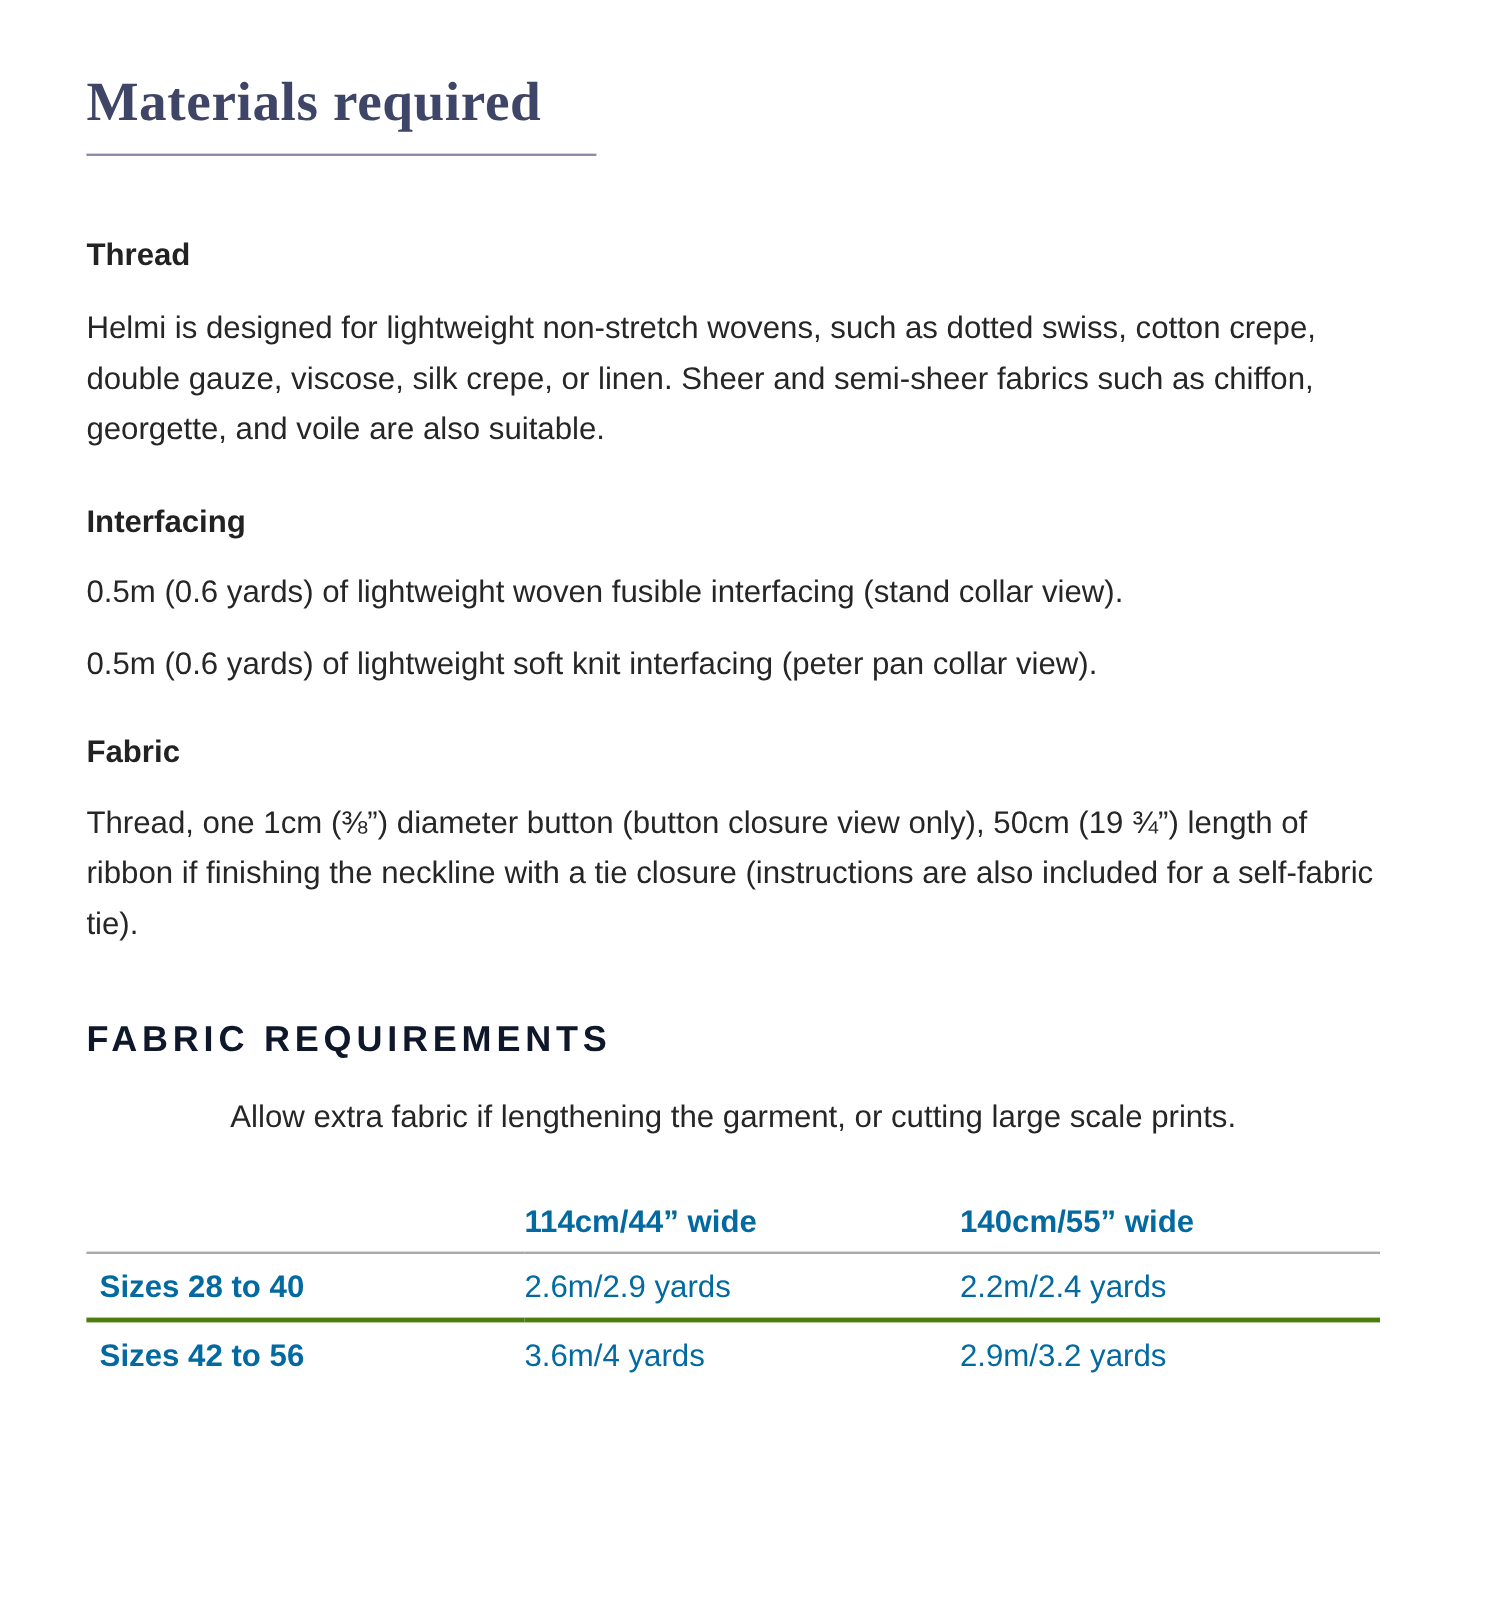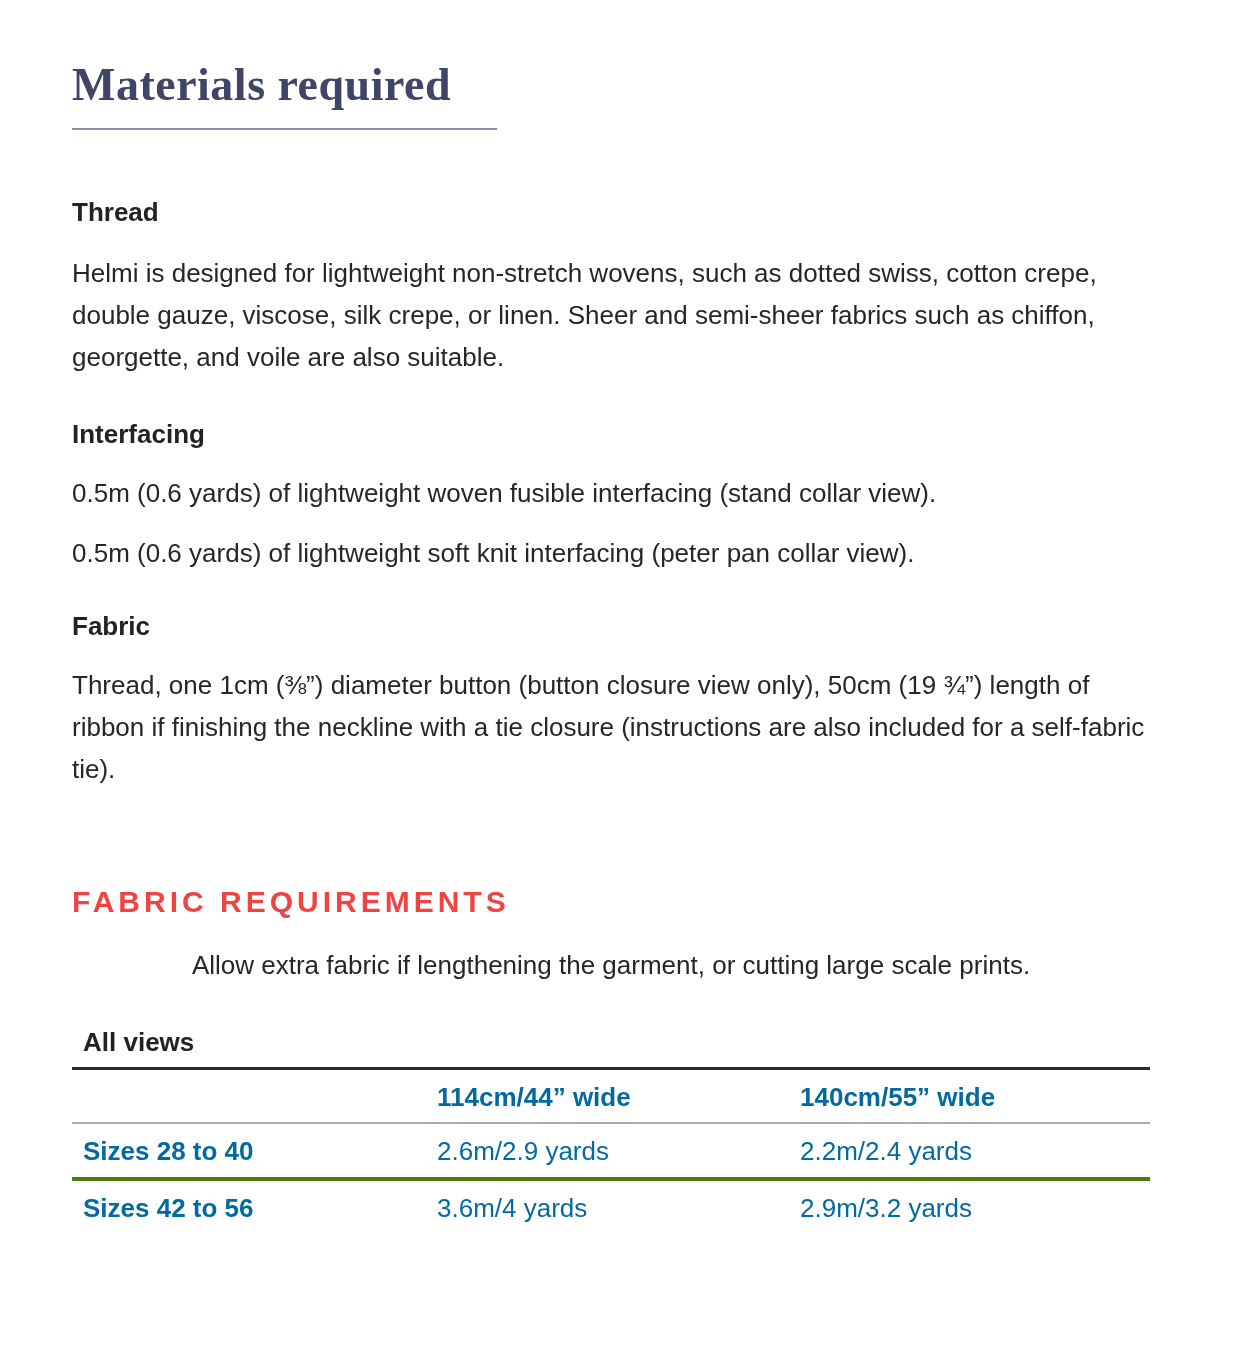--- a/index.html
+++ b/index.html
@@ -42,26 +42,26 @@
     color: #222222;
   }
   .sec-fabric { margin-top: 66px; }
   .sec-fabric .body-text { margin-top: 24px; }
   .sec-interfacing { margin-top: 40px; }
   .sec-interfacing .body-text { margin-top: 22px; }
   .sec-interfacing .body-text + .body-text { margin-top: 18px; }
   .sec-notions { margin-top: 36px; }
   .sec-notions .body-text { margin-top: 22px; }
   .req-heading {
-    margin-top: 94px;
+    margin-top: 59px;
     font-size: 30px;
     line-height: 36px;
     font-weight: 700;
     letter-spacing: 4px;
-    color: #ef4444;
+    color: #0f172a;
   }
   .req-note { margin-top: 24px; text-align: center; }
   .fabric-table-wrap { margin-top: 40px; width: 1078px; }
   .table-caption {
     font-size: 26px;
     line-height: 32px;
     font-weight: 700;
     color: #222222;
     padding: 0 0 9px 11px;
     border-bottom: 3px solid #2b2b2b;
@@ -111,21 +111,20 @@
 
   <div class="sec-notions">
     <h2 class="sub-heading">Fabric</h2>
     <p class="body-text">Thread, one 1cm (⅜”) diameter button (button closure view only), 50cm (19 ¾”) length of ribbon if finishing the neckline with a tie closure (instructions are also included for a self-fabric tie).</p>
   </div>
 
   <h2 class="req-heading">FABRIC REQUIREMENTS</h2>
   <p class="body-text req-note">Allow extra fabric if lengthening the garment, or cutting large scale prints.</p>
 
   <div class="fabric-table-wrap">
-    <div class="table-caption">All views</div>
     <table class="fabric-table">
       <colgroup>
           <col class="c1">
           <col class="c2">
           <col class="c3">
         </colgroup>
       <thead>
         <tr>
           <th></th>
           <th>114cm/44” wide</th>

